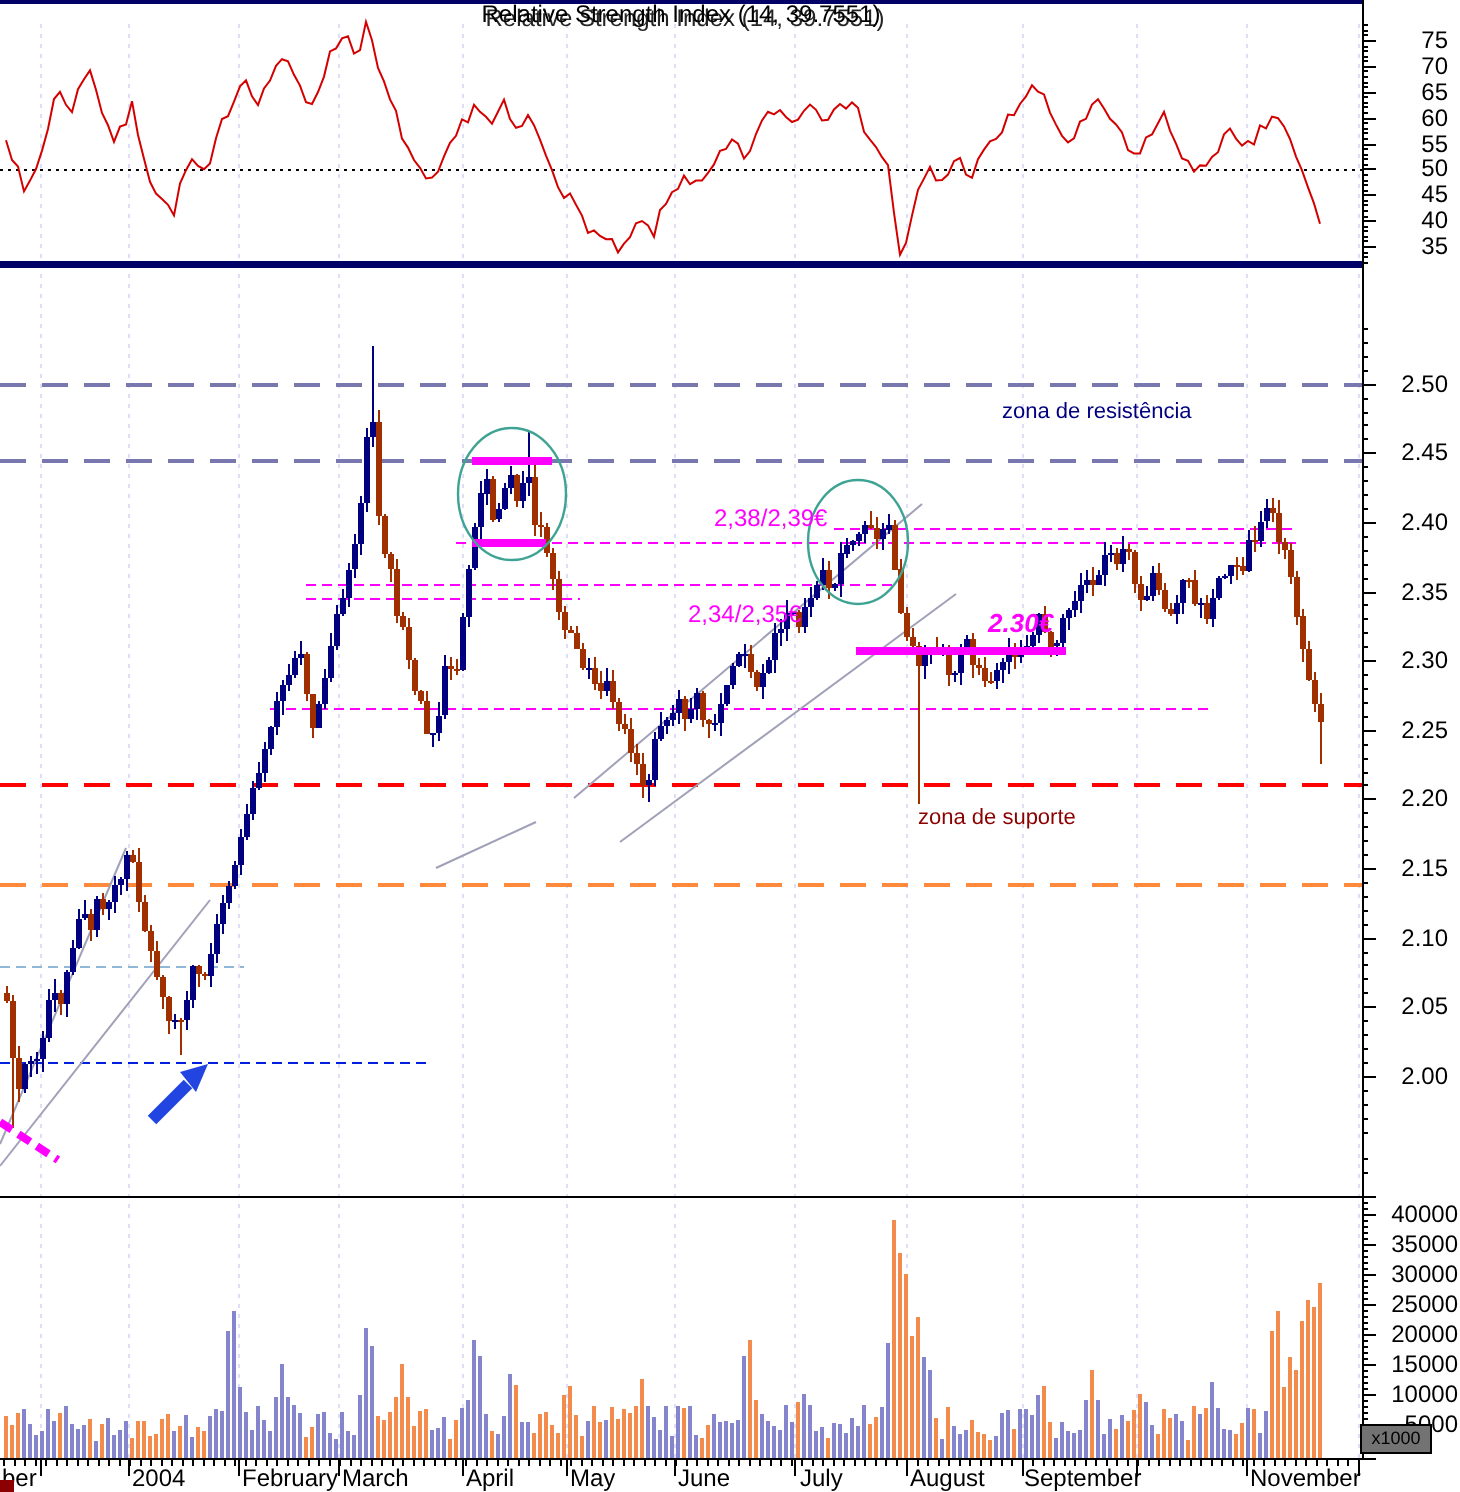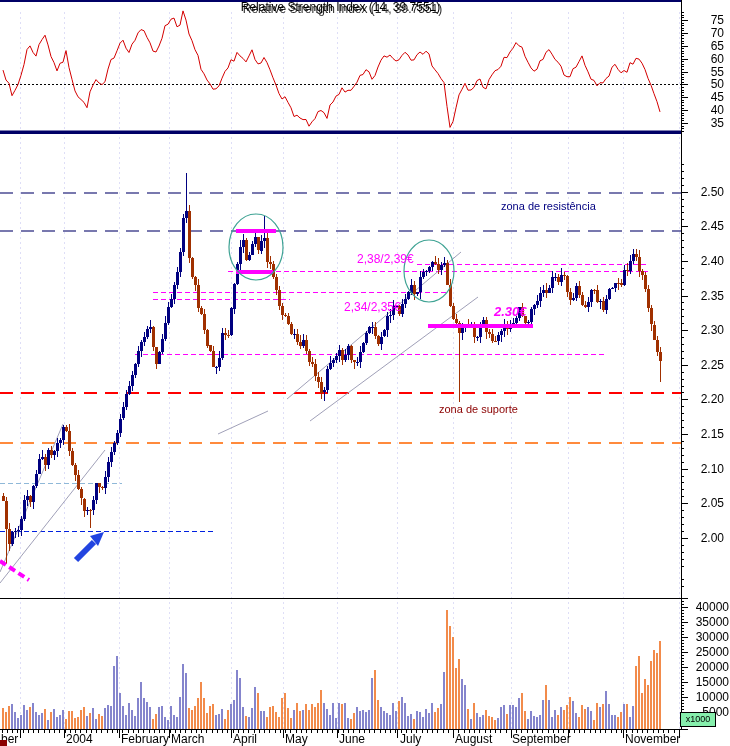--- a/index.html
+++ b/index.html
@@ -4,25 +4,25 @@
 <style>
   html,body{margin:0;padding:0;background:#fff;}
   #stage{position:relative;width:730px;height:746px;background:#fff;overflow:hidden;
          font-family:"Liberation Sans",sans-serif;}
   #cv{position:absolute;left:0;top:0;}
   .abs{position:absolute;white-space:nowrap;}
   .t-rsi{left:0;top:2;width:681px;text-align:center;font-size:12px;color:#000;}
   .t-rsi-ghost{left:2px;top:2px;width:681px;text-align:center;font-size:12px;color:#000;opacity:.85;}
   .t-edp{left:0;top:139px;width:681px;text-align:center;font-size:12px;color:#000;}
   .ann-res{left:457px;top:200px;font-size:11px;color:#000080;margin-left:44px;}
-  .ann-sup{left:439px;top:403px;font-size:11px;color:#8B0000;}
+  .ann-sup{left:459px;top:403px;font-size:11px;color:#8B0000;}
   .ann-r1{left:357px;top:252px;font-size:12px;color:#FF00FF;}
   .ann-r2{left:344px;top:300px;font-size:12px;color:#FF00FF;}
   .ann-s1{left:494px;top:304px;font-size:13px;font-weight:bold;color:#FF00FF;font-style:italic;}
-  .xk{left:680px;top:712px;width:34px;height:13px;border:1px solid #000;background:#86efac;
+  .xk{left:680px;top:712px;width:34px;height:13px;border:1px solid #000;background:#737373;
       font-size:9px;line-height:12px;text-align:center;color:#000;}
   .artifact{left:0;top:740px;width:7px;height:6px;background:#8B0000;}
 </style>
 </head>
 <body>
 
 <div id="stage">
   <svg id="cv" width="730" height="746">
       <g>
         <line x1="20.5" y1="12" x2="20.5" y2="729" stroke="#DEDEF7" stroke-width="1" stroke-dasharray="2,3" shape-rendering="crispEdges"></line>

